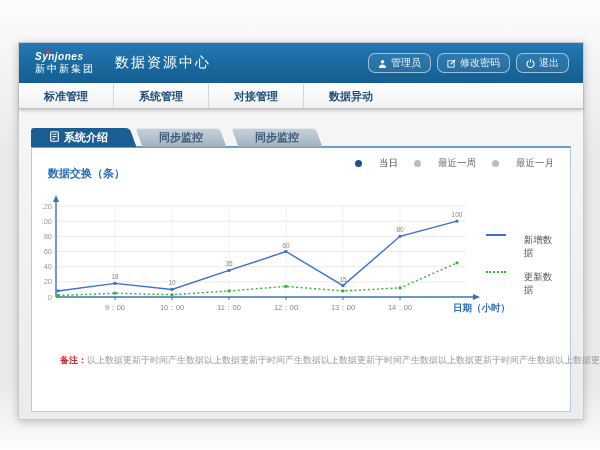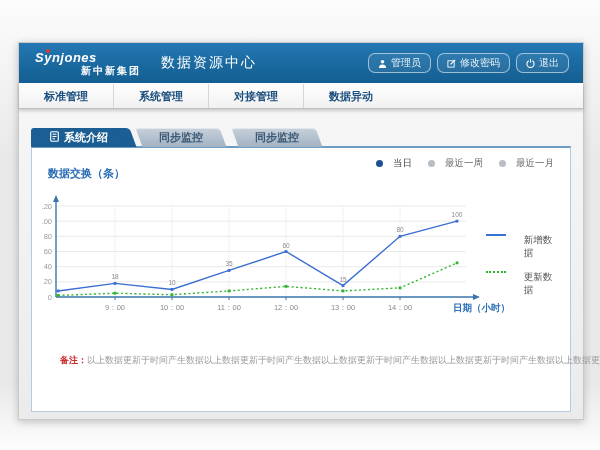--- a/index.html
+++ b/index.html
@@ -6,23 +6,23 @@
   .stage{position:relative;width:600px;height:450px;overflow:hidden;
     background:linear-gradient(180deg,#fcfcfc 0%,#e9e9e9 35%,#e9e9e9 85%,#fdfdfd 100%);
     font-family:"Liberation Sans",sans-serif;-webkit-font-smoothing:antialiased;}
   .window{position:absolute;left:18px;top:42px;width:564px;height:376px;background:#fff;
     box-shadow:0 2px 8px rgba(0,0,0,.22);border:1px solid #c9c9c9;}
   
   .app-header{position:absolute;left:0;top:0;right:0;height:40px;
     background:linear-gradient(180deg,#2478b4 0%,#1a699f 55%,#145e92 100%);
     display:flex;align-items:center;}
   .logo{margin-left:16px;display:flex;flex-direction:column;line-height:1;position:relative;}
-  .logo-en{color:#fff;font-size:13px;font-weight:bold;letter-spacing:.5px;font-style:italic;}
+  .logo-en{color:#fff;font-size:10px;font-weight:bold;letter-spacing:.5px;font-style:italic;}
   .logo-accent{position:absolute;left:11px;top:-2px;width:4px;height:4px;background:#e03c2d;border-radius:50%;}
-  .logo-cn{color:#fff;font-size:10px;font-weight:bold;letter-spacing:2px;margin-top:2px;margin-left:46px;}
+  .logo-cn{color:#fff;font-size:10px;font-weight:normal;letter-spacing:2px;margin-top:2px;}
   .app-title{color:#fff;font-size:14px;margin-left:20px;letter-spacing:2px;}
   .header-actions{margin-left:auto;margin-right:14px;display:flex;gap:6px;}
   .hbtn{display:flex;align-items:center;gap:4px;color:#eaf2f8;font-size:10px;
     border:1px solid rgba(255,255,255,.55);background:rgba(255,255,255,.07);
     border-radius:7px;padding:2px 9px;cursor:pointer;white-space:nowrap;}
   .hbtn svg{display:block;}
   
   .nav{position:absolute;left:0;top:40px;right:0;height:25px;
     background:linear-gradient(180deg,#ffffff,#f1f1f1);
     border-bottom:1px solid #bfbfbf;box-shadow:0 2px 3px rgba(0,0,0,.18);
@@ -40,21 +40,21 @@
     background:#1b5e93;transform:skewX(20deg);border-radius:0 4px 0 0;z-index:-1;}
   .tab-inactive{width:84px;margin-left:12px;transform:skewX(20deg);
     background:linear-gradient(180deg,#c7d1db,#a2b2c2);border-radius:3px 4px 0 0;
     box-shadow:inset 0 1px 0 rgba(255,255,255,.5);z-index:1;}
   .tab-inactive .tab-label{transform:skewX(-20deg);color:#3d5a77;font-size:11px;font-weight:bold;}
   .panel{position:absolute;left:12px;right:12px;top:38px;bottom:7px;background:#fff;
     border:1px solid #b3cbe0;border-top:2px solid #6d9cc4;}
   
   .chart-title{position:absolute;left:16px;top:18px;color:#2a6db5;font-size:11px;font-weight:bold;}
   .range-group{position:absolute;right:16px;top:9px;display:flex;gap:16px;align-items:center;}
-  .range-item{display:flex;align-items:center;gap:10px;font-size:9.5px;color:#666;cursor:pointer;}
+  .range-item{display:flex;align-items:center;gap:17px;font-size:9.5px;color:#666;cursor:pointer;}
   .radio-dot{width:7px;height:7px;border-radius:50%;background:#b9bec4;}
   .range-item.selected .radio-dot{background:#1d4f93;}
   .range-item.selected{color:#444;}
   .chart-svg{position:absolute;left:10px;top:44px;}
   .legend{position:absolute;right:12px;top:86px;width:72px;display:flex;flex-direction:column;gap:11px;}
   .legend-row{display:flex;align-items:flex-start;gap:18px;}
   .legend-line{width:22px;border-top:2px solid #3b6fd1;}
   .legend-line.dotted{border-top-style:dotted;border-top-color:#2db52d;}
   .legend-label{font-size:9.5px;color:#555;}
   .note{position:absolute;left:28px;top:206px;font-size:9px;color:#9a9a9a;white-space:nowrap;}

